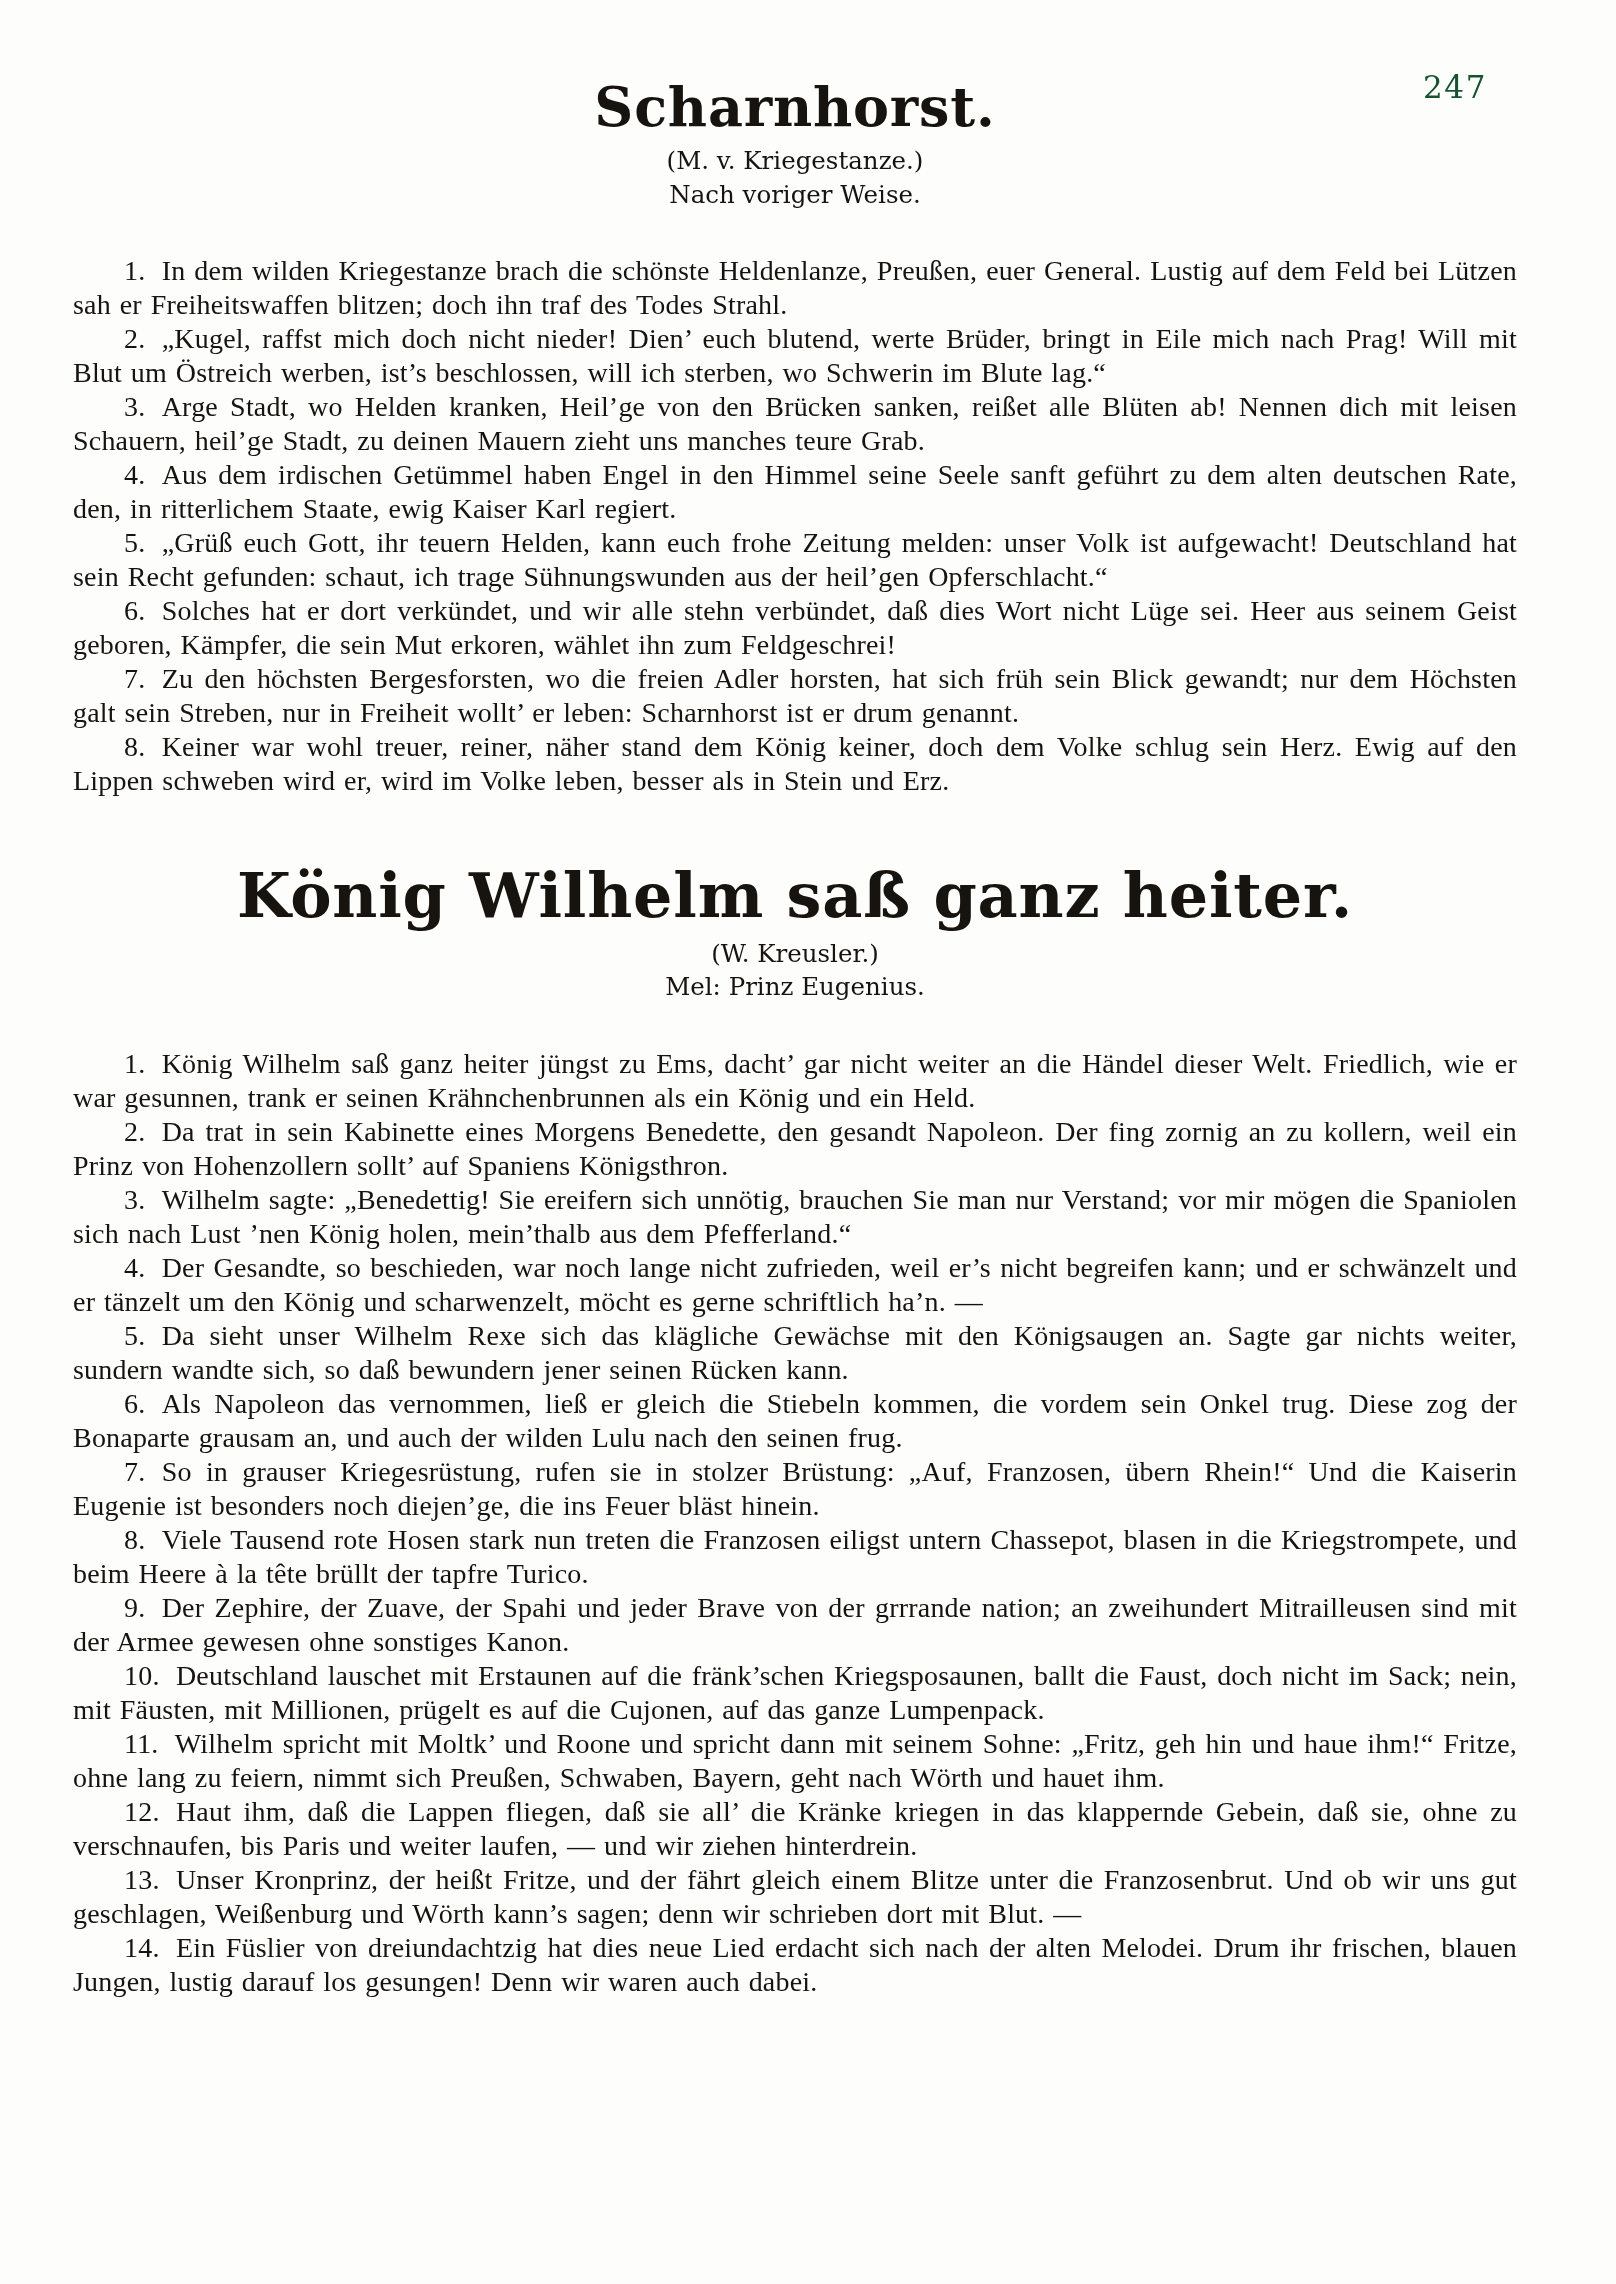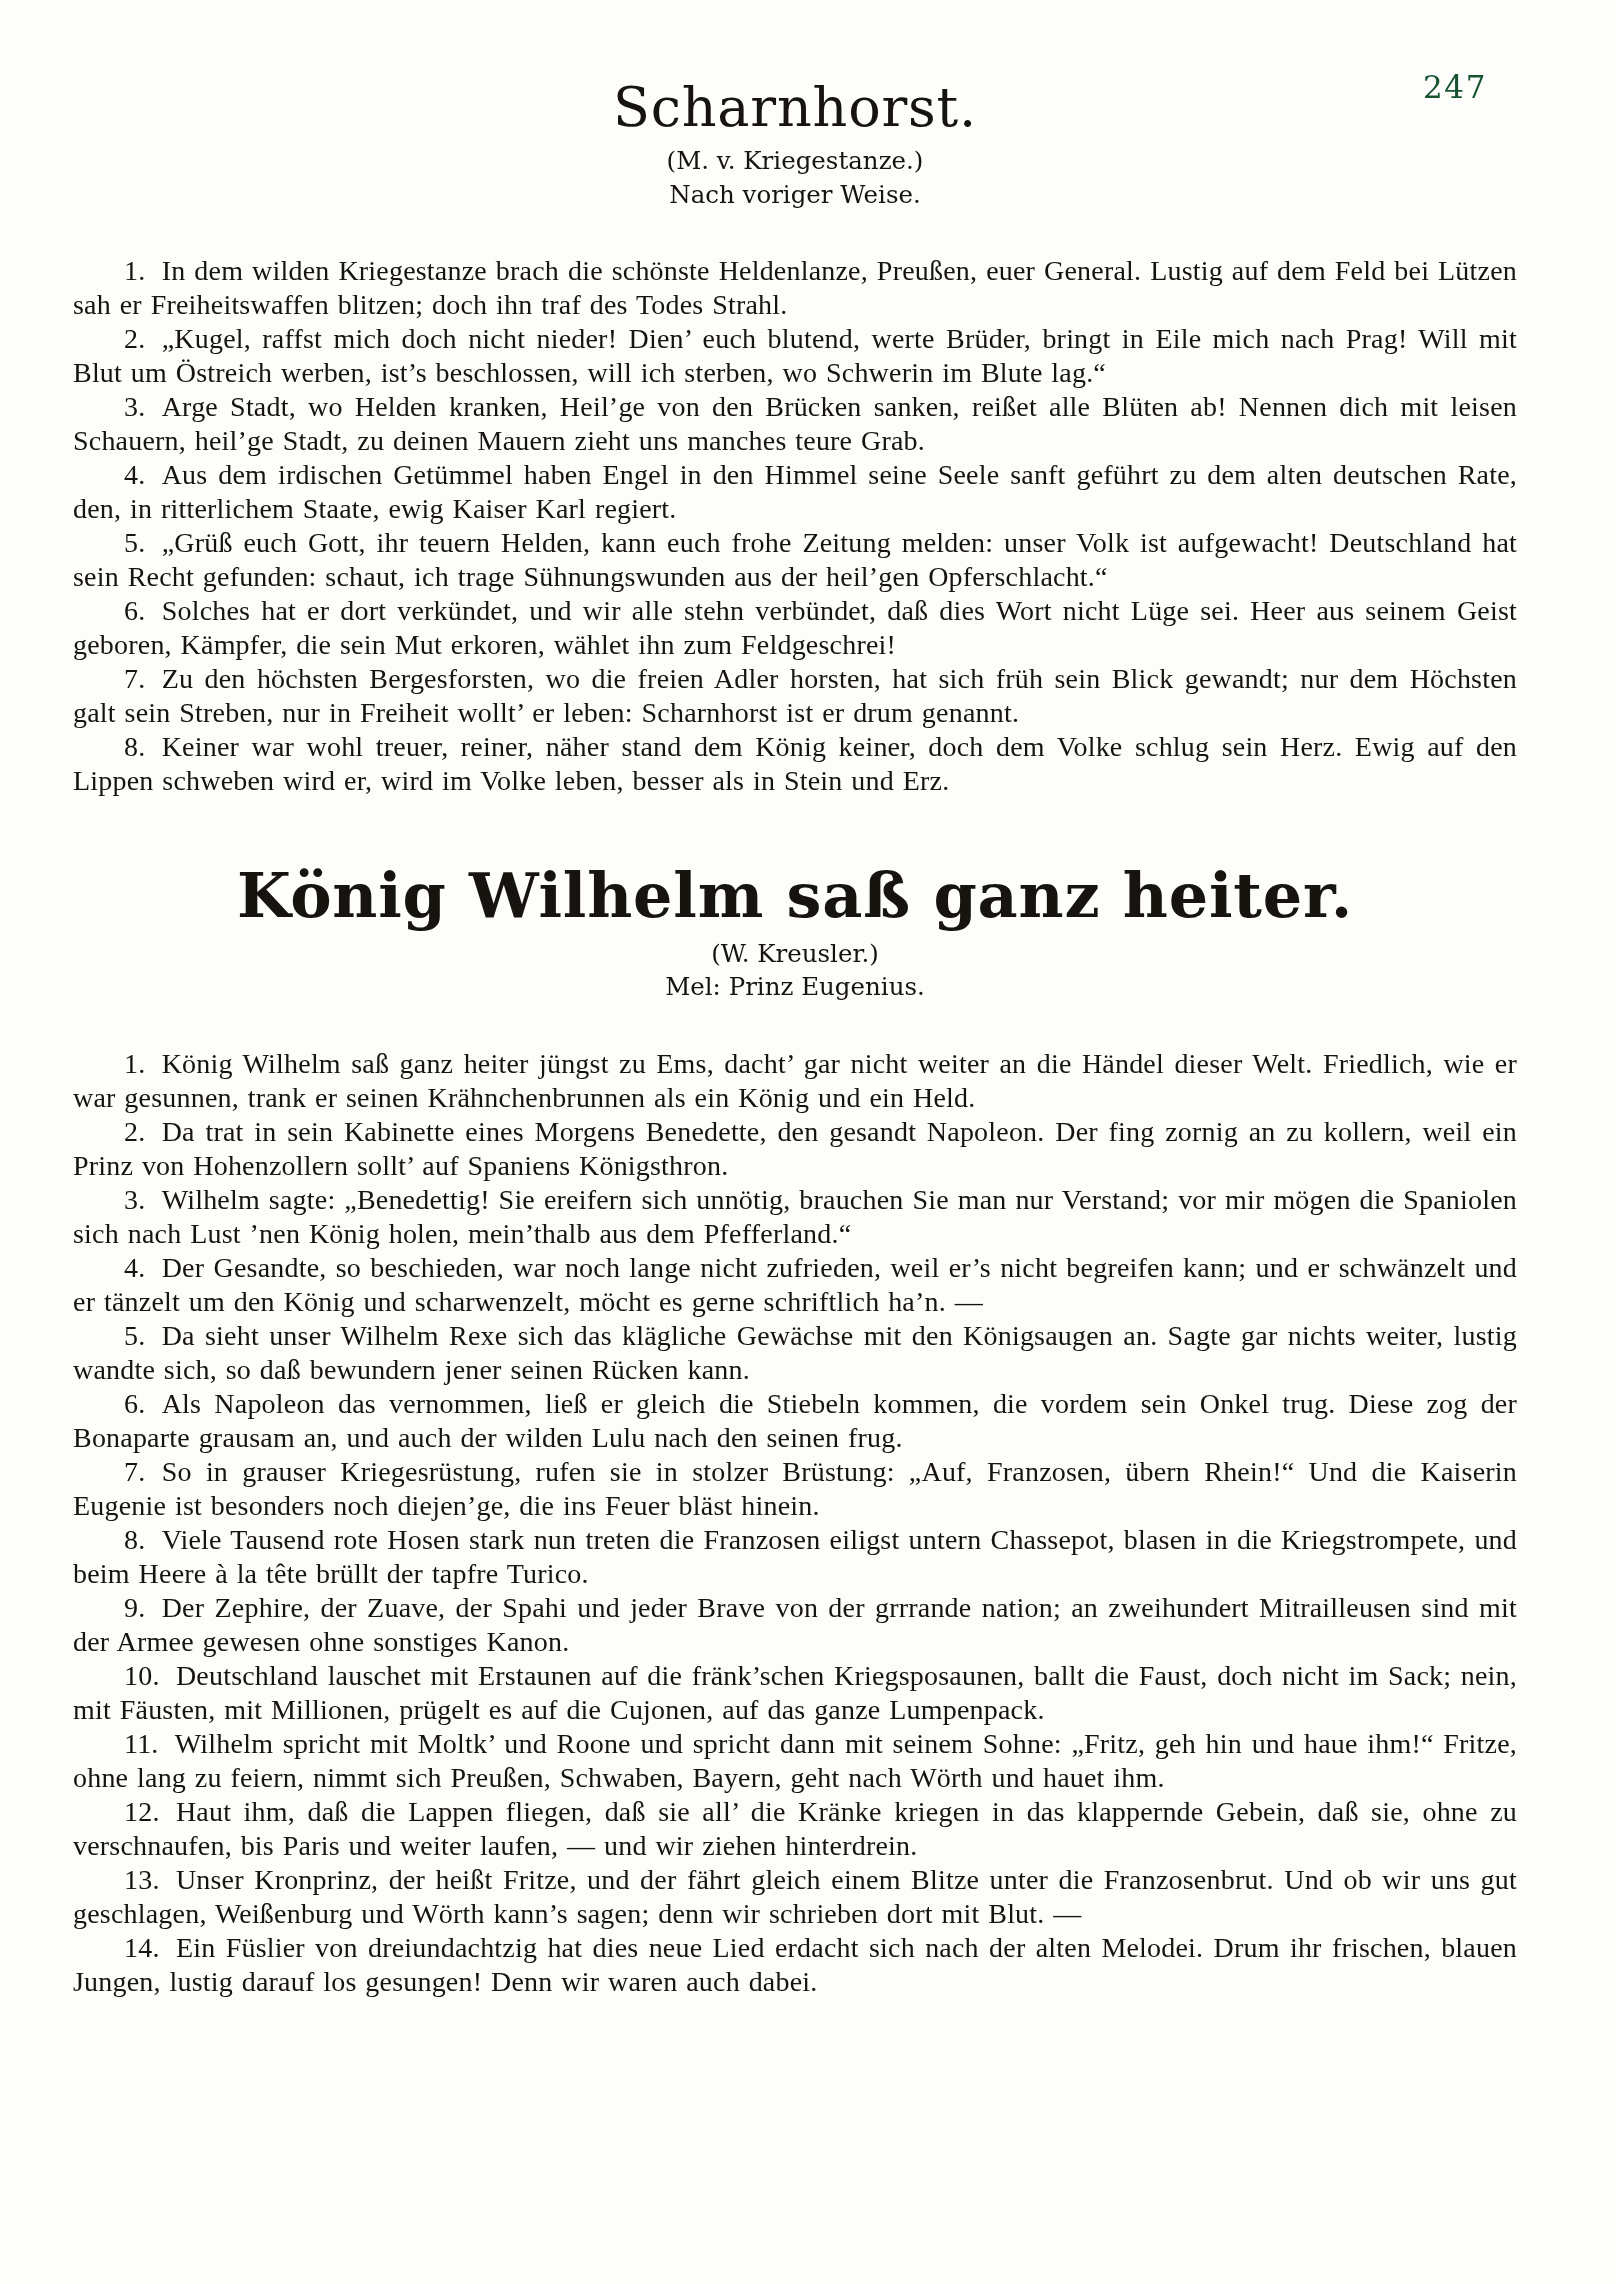--- a/index.html
+++ b/index.html
@@ -23,21 +23,21 @@
     color: #14532d;
   }
   .content {
     position: absolute;
     left: 73px; top: 78px;
     width: 1444px;
   }
   .song-header { text-align: center; }
   .song-title-1 {
     font-size: 54px;
-    font-weight: normal;
+    font-weight: bold;
     letter-spacing: 0.8px;
     margin: 0;
     line-height: 1.1;
   }
   .song-title-2 {
     font-size: 62px;
     font-weight: bold;
     letter-spacing: 0.8px;
     margin: 1px;
     line-height: 1.1;
@@ -118,21 +118,21 @@
       <div class="verses">
 
           <p class="verse"><span class="verse-number">1.</span><span>König Wilhelm saß ganz heiter jüngst zu Ems, dacht’ gar nicht weiter an die Händel dieser Welt. Friedlich, wie er war gesunnen, trank er seinen Krähnchenbrunnen als ein König und ein Held.</span></p>
 
           <p class="verse"><span class="verse-number">2.</span><span>Da trat in sein Kabinette eines Morgens Benedette, den gesandt Napoleon. Der fing zornig an zu kollern, weil ein Prinz von Hohenzollern sollt’ auf Spaniens Königsthron.</span></p>
 
           <p class="verse"><span class="verse-number">3.</span><span>Wilhelm sagte: „Benedettig! Sie ereifern sich unnötig, brauchen Sie man nur Verstand; vor mir mögen die Spaniolen sich nach Lust ’nen König holen, mein’thalb aus dem Pfefferland.“</span></p>
 
           <p class="verse"><span class="verse-number">4.</span><span>Der Gesandte, so beschieden, war noch lange nicht zufrieden, weil er’s nicht begreifen kann; und er schwänzelt und er tänzelt um den König und scharwenzelt, möcht es gerne schriftlich ha’n. —</span></p>
 
-          <p class="verse"><span class="verse-number">5.</span><span>Da sieht unser Wilhelm Rexe sich das klägliche Gewächse mit den Königsaugen an. Sagte gar nichts weiter, lustig wandte sich, so daß bewundern jener seinen Rücken kann.</span></p>
+          <p class="verse"><span class="verse-number">5.</span><span>Da sieht unser Wilhelm Rexe sich das klägliche Gewächse mit den Königsaugen an. Sagte gar nichts weiter, sundern wandte sich, so daß bewundern jener seinen Rücken kann.</span></p>
 
           <p class="verse"><span class="verse-number">6.</span><span>Als Napoleon das vernommen, ließ er gleich die Stiebeln kommen, die vordem sein Onkel trug. Diese zog der Bonaparte grausam an, und auch der wilden Lulu nach den seinen frug.</span></p>
 
           <p class="verse"><span class="verse-number">7.</span><span>So in grauser Kriegesrüstung, rufen sie in stolzer Brüstung: „Auf, Franzosen, übern Rhein!“ Und die Kaiserin Eugenie ist besonders noch diejen’ge, die ins Feuer bläst hinein.</span></p>
 
           <p class="verse"><span class="verse-number">8.</span><span>Viele Tausend rote Hosen stark nun treten die Franzosen eiligst untern Chassepot, blasen in die Kriegstrompete, und beim Heere à la tête brüllt der tapfre Turico.</span></p>
 
           <p class="verse"><span class="verse-number">9.</span><span>Der Zephire, der Zuave, der Spahi und jeder Brave von der grrrande nation; an zweihundert Mitrailleusen sind mit der Armee gewesen ohne sonstiges Kanon.</span></p>
 
           <p class="verse"><span class="verse-number">10.</span><span>Deutschland lauschet mit Erstaunen auf die fränk’schen Kriegsposaunen, ballt die Faust, doch nicht im Sack; nein, mit Fäusten, mit Millionen, prügelt es auf die Cujonen, auf das ganze Lumpenpack.</span></p>

